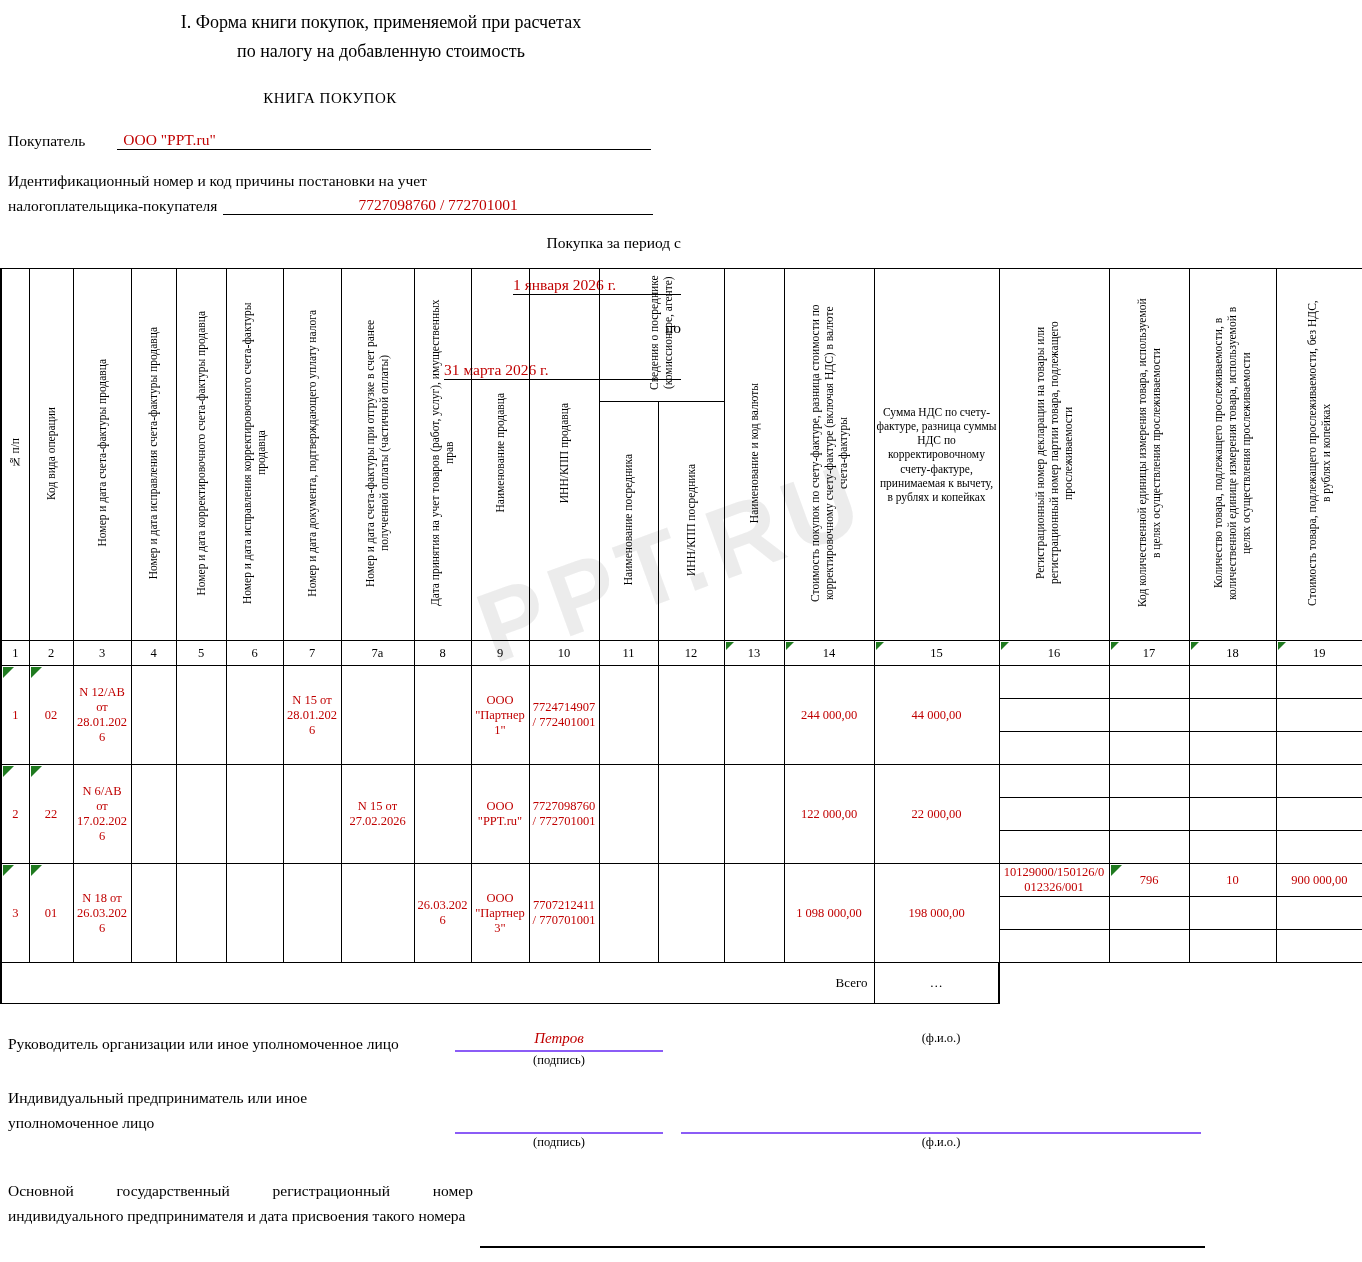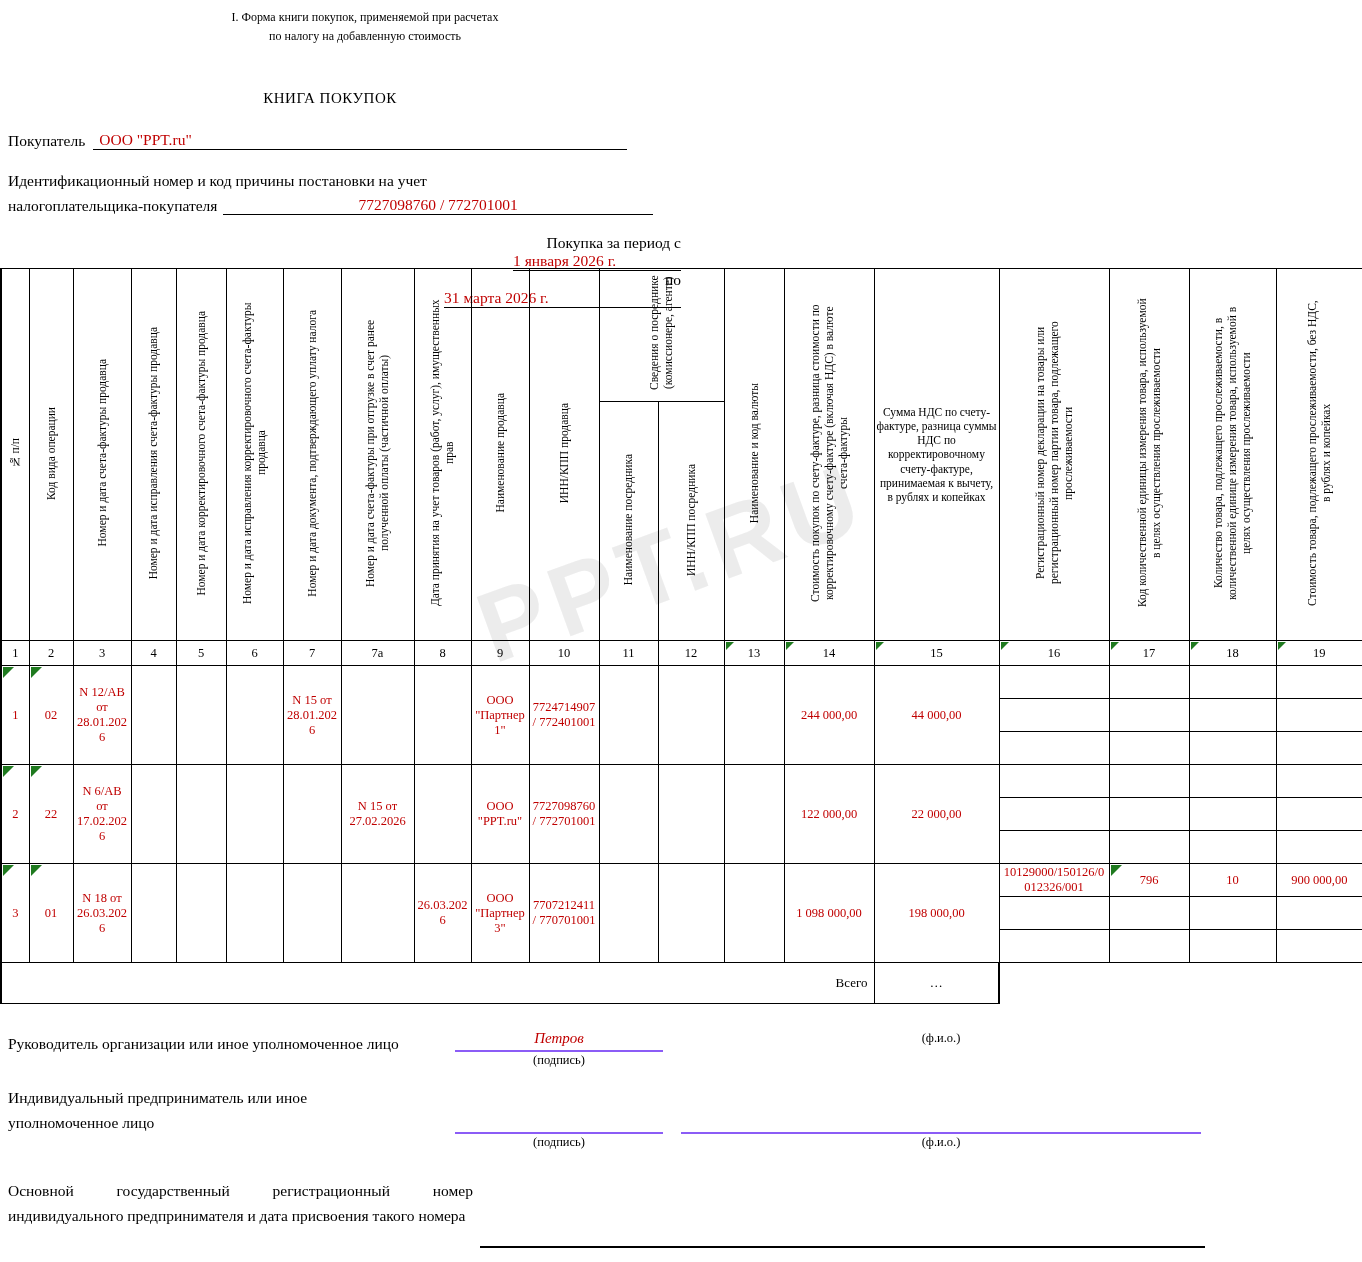--- a/index.html
+++ b/index.html
@@ -4,23 +4,23 @@
 <style>
   html,body { margin:0; padding:0; }
   body {
     width:1362px; height:1262px; position:relative; overflow:hidden;
     background:#ffffff; color:#000;
     font-family:"Liberation Serif","DejaVu Serif",serif;
   }
   .abs { position:absolute; }
 
   
-  #title { top:8px; left:0; width:730px; text-align:center; font-size:12px; line-height:1.6; }
+  #title { top:8px; left:0; width:730px; text-align:center; font-size:18px; line-height:1.6;padding-left:16px; }
   #subtitle { top:90px; left:0; width:660px; text-align:center; font-size:15px; letter-spacing:.5px; }
-  .field { font-size:15.5px; }
+  .field { font-size:15.5px;gap:24px; }
   .red { color:#c00000; }
   .uline { border-bottom:1.5px solid #000; }
   #buyer-row { top:131px; left:8px; width:645px; display:flex; align-items:flex-end; }
   #buyer-row .uline { width:528px; margin-left:8px; padding-left:6px; }
   #inn-block { top:172px; left:8px; width:645px; }
   #inn-line2 { display:flex; align-items:flex-end; margin-top:6px; }
   #inn-line2 .uline { flex:1; text-align:center; margin-left:6px; }
   #period-row { top:234px; left:21px; width:660px; display:flex; align-items:flex-end;flex-direction:column; }
   #period-row .uline { text-align:left; }
   #period-from { width:168px; margin-left:10px; }

